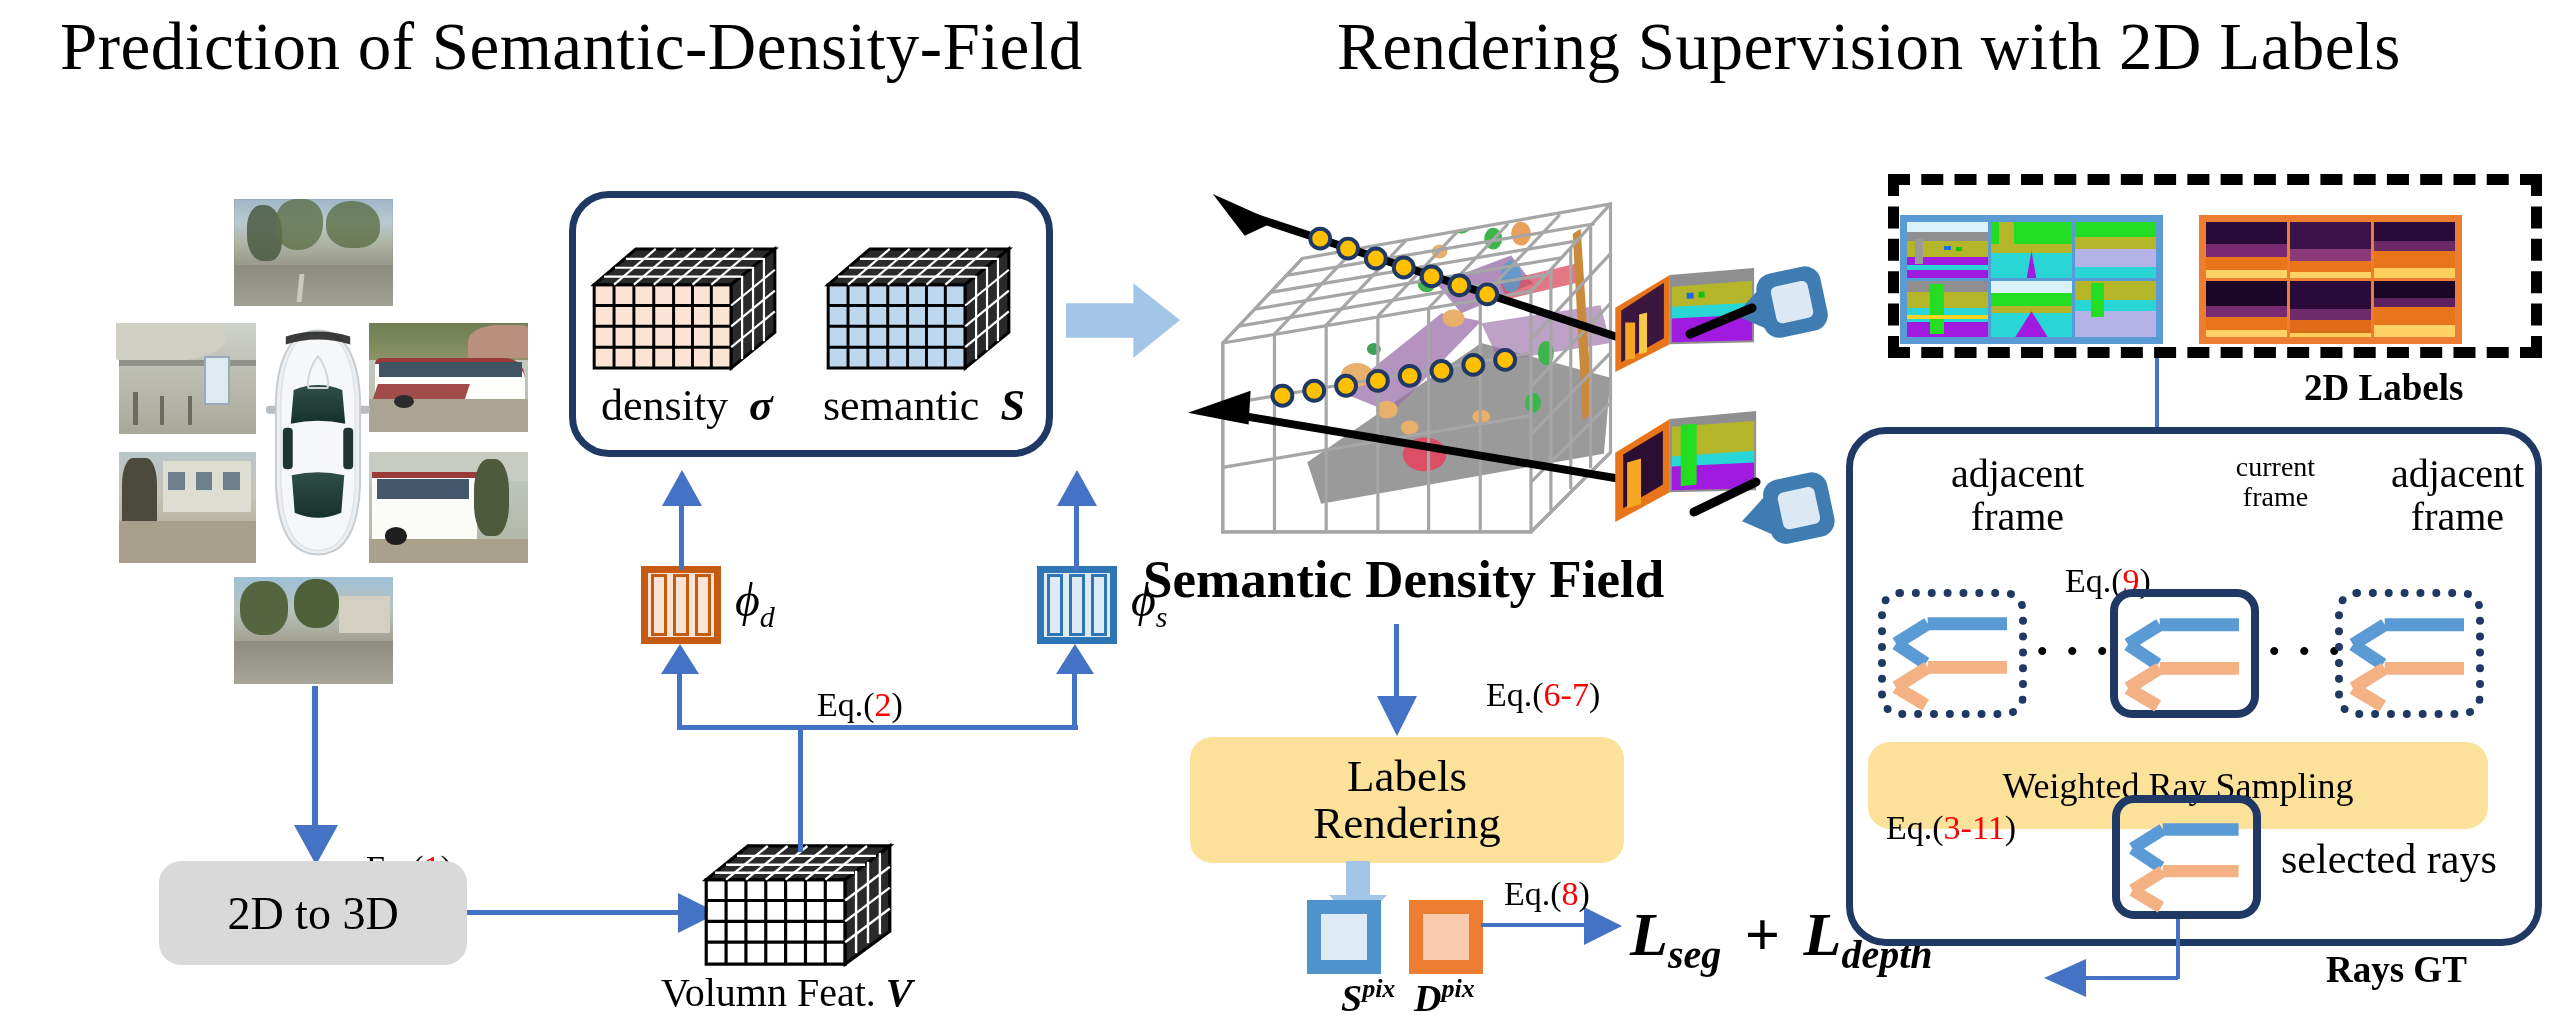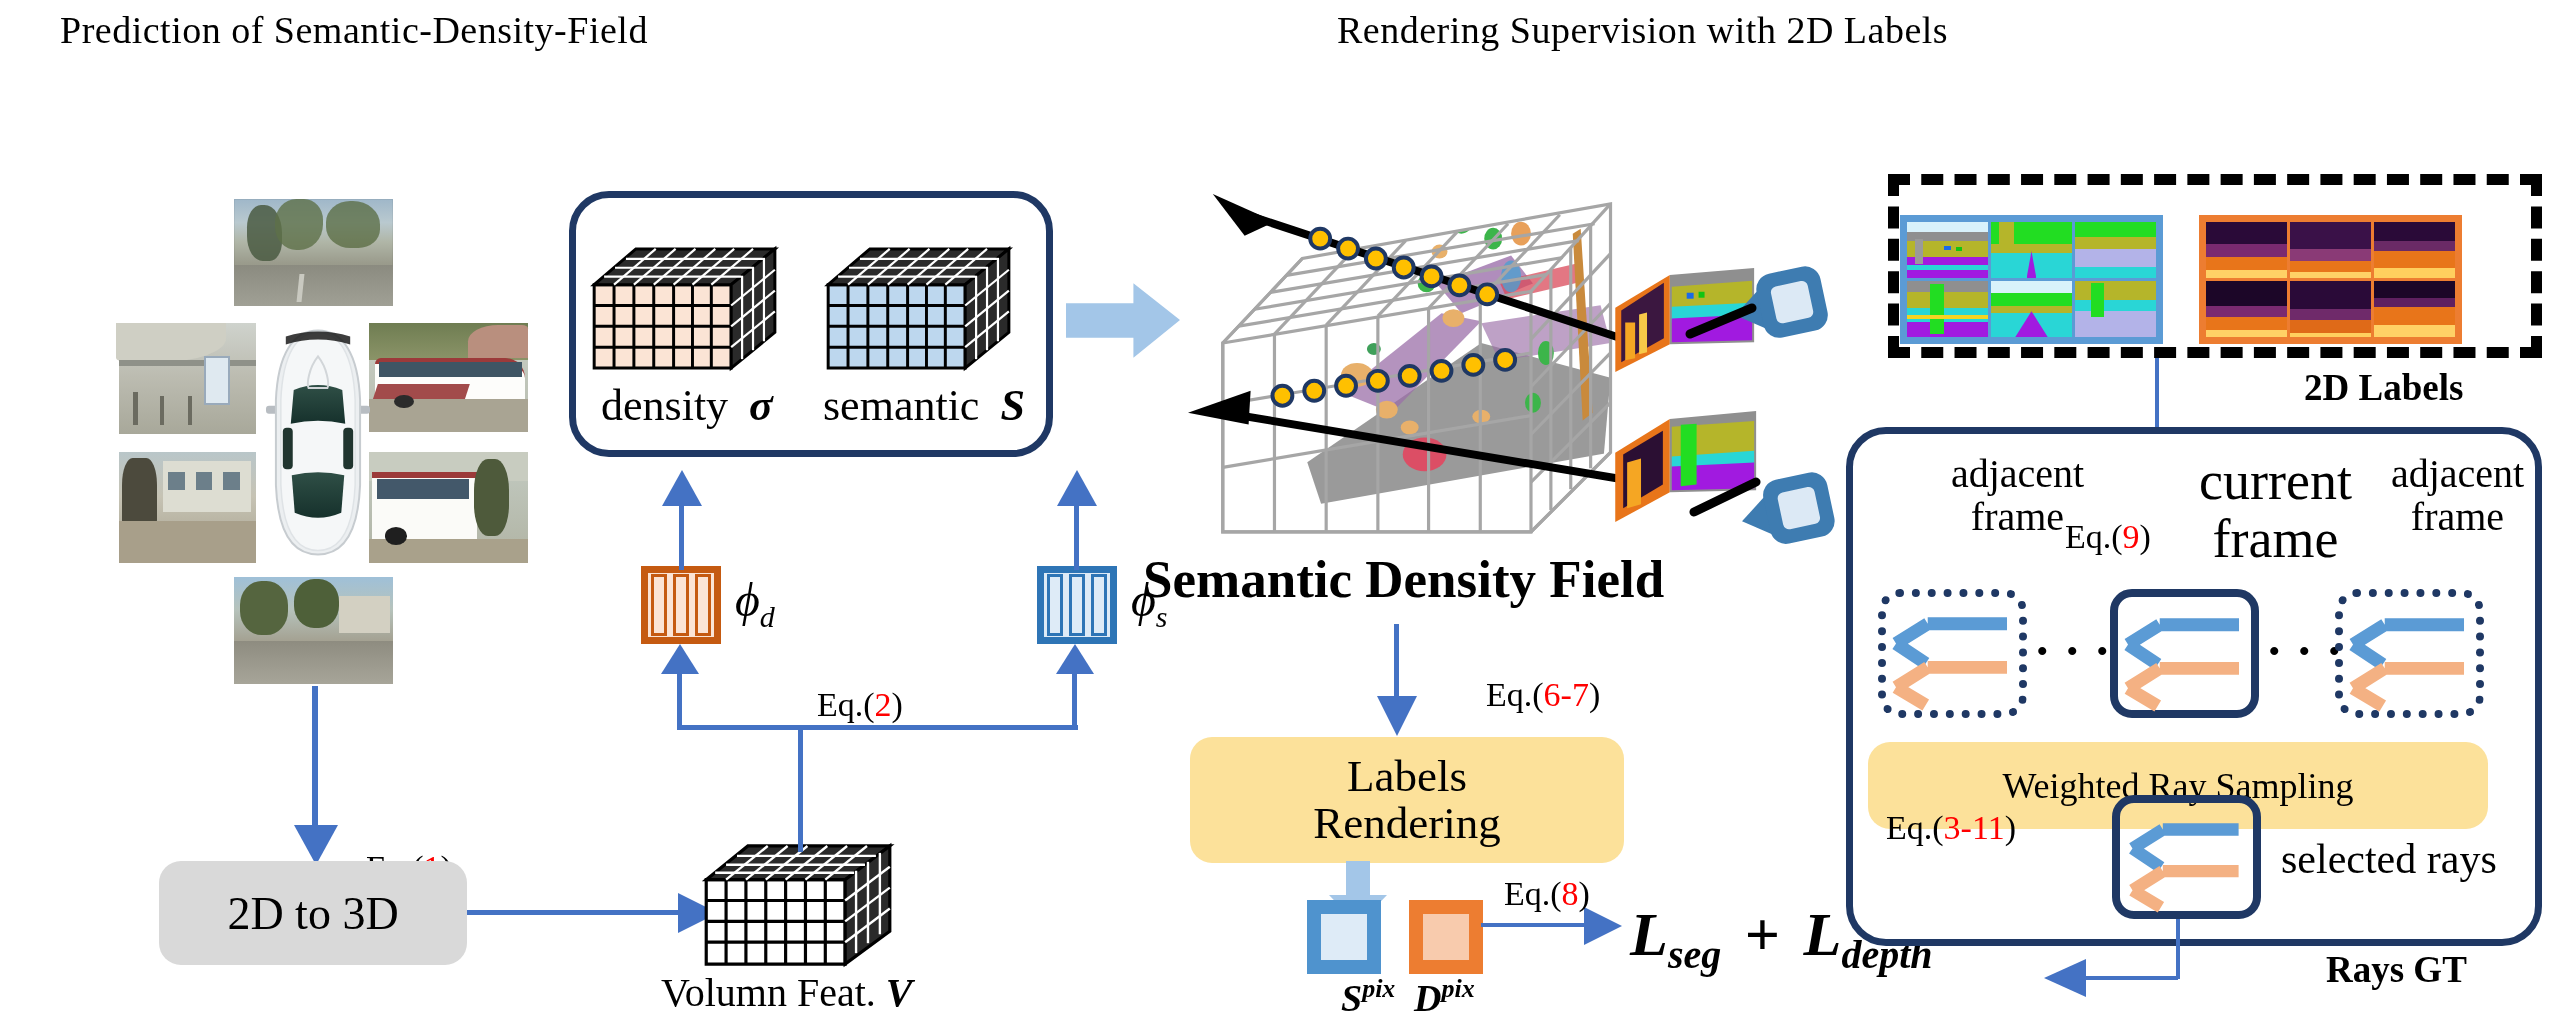--- a/index.html
+++ b/index.html
@@ -1,19 +1,19 @@
 <!DOCTYPE html>
 <html><head>
 <meta charset="utf-8">
 <style>
   html,body{margin:0;padding:0;background:#fff;}
   body{width:2576px;height:1032px;position:relative;overflow:hidden;
        font-family:"Liberation Serif", serif;color:#000;}
   .abs{position:absolute;}
-  .title{font-size:38px;font-weight:400;letter-spacing:0.5px;white-space:nowrap;
+  .title{font-size:67px;font-weight:400;letter-spacing:0.5px;white-space:nowrap;
          font-family:"Liberation Serif", serif;}
   .lbl{white-space:nowrap;font-family:"Liberation Serif", serif;}
   .bold{font-weight:bold;}
   .ital{font-style:italic;font-weight:bold;}
   .eq{font-size:34px;white-space:nowrap;font-family:"Liberation Serif", serif;}
   .eq .num{color:#ff0000;}
   .roundbox{border:7px solid #1f3864;border-radius:40px;background:#fff;box-sizing:border-box;}
   .graybox{background:#d9d9d9;border-radius:22px;box-sizing:border-box;}
   .yellowbox{background:#fce19a;border-radius:22px;box-sizing:border-box;}
   .photo{background-size:cover;background-position:center;}
@@ -531,30 +531,30 @@
     <polygon points="18,34 0,0 36,0" fill="#4472c4"></polygon>
   </svg>
 <div class="abs ln lnv" style="left:2155px;top:427px;width:4px;height:72px;background:#4472c4;"></div>
 
 <div class="abs roundbox" style="left:1846px;top:427px;width:696px;height:519px;"></div>
 
 <div class="abs lbl" style="left:1923px;top:452px;font-size:40px;text-align:center;width:189px;line-height:1.08;">
   <div>adjacent</div>
   <div>frame</div>
 </div>
-<div class="abs lbl" style="left:2191px;top:452px;font-size:54px;text-align:center;width:169px;line-height:1.08;">
+<div class="abs lbl" style="left:2191px;top:452px;font-size:28px;text-align:center;width:169px;line-height:1.08;">
   <div>current</div>
   <div>frame</div>
 </div>
 <div class="abs lbl" style="left:2363px;top:452px;font-size:40px;text-align:center;width:189px;line-height:1.08;">
   <div>adjacent</div>
   <div>frame</div>
 </div>
 
-<div class="abs eq" style="left:2065px;top:518px;">
+<div class="abs eq" style="left:2065px;top:562px;">
   <span>Eq.(</span><span class="num">9</span><span>)</span>
 </div>
 
 <div class="abs" style="left:1878px;top:589px;width:149px;height:129px;border:8px dotted #1f3864;border-radius:22px;box-sizing:border-box;">
   <svg width="133" height="113" viewBox="0 0 134 114" style="margin:-1px 0 0 0;">
     <g stroke="#5b9bd5" stroke-width="13" fill="none" stroke-linecap="butt" stroke-linejoin="miter">
       <path d="M122,28 L42,28 M42,28 L10,48 M10,48 L40,68"></path>
     </g>
     <g stroke="#f4b183" stroke-width="13" fill="none" stroke-linecap="butt" stroke-linejoin="miter">
       <path d="M122,72 L42,72 M42,72 L10,92 M10,92 L40,110"></path>

